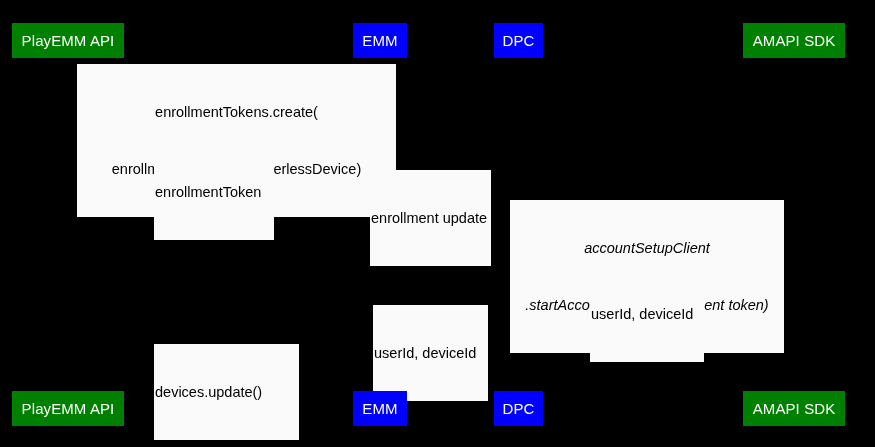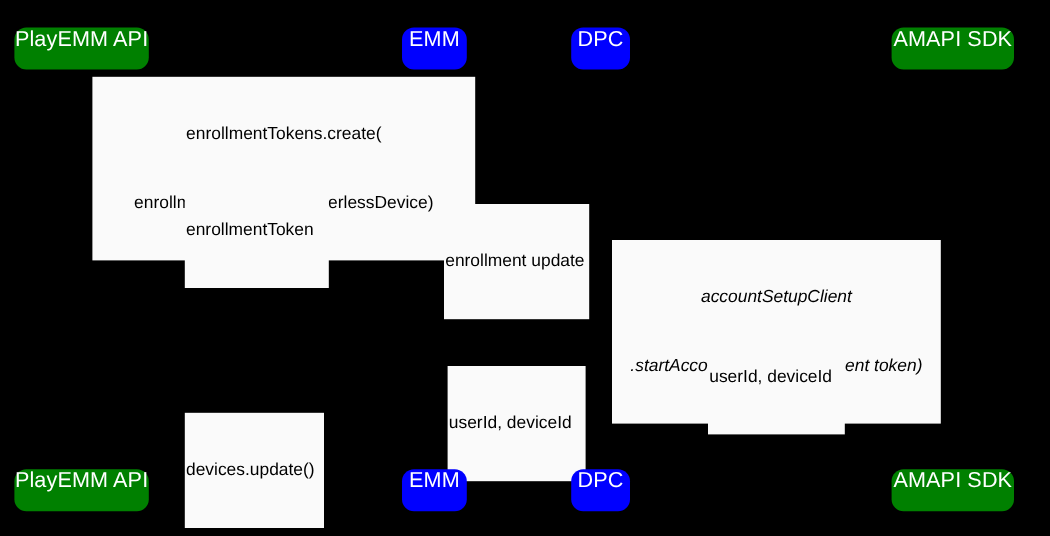--- a/index.html
+++ b/index.html
@@ -14,34 +14,35 @@
   #diagram {
     position: relative;
     width: 875px;
     height: 447px;
     background: #000000;
     overflow: hidden;
   }
   .participant {
     position: absolute;
     display: flex;
+    align-items: center;
     justify-content: center;
     color: #ffffff;
-    font-size: 18px;
+    font-size: 15px;
     line-height: 1;
     white-space: nowrap;
     box-sizing: border-box;
     letter-spacing: 0.1px;
-    border-radius: 10px;
   }
   .participant.green {
     background: #008000;
   }
   .participant.blue {
     background: #0000ff;
+    margin-left: 18px;
   }
   .msg-label {
     position: absolute;
     background: #fafafa;
     color: #000000;
     font-size: 14.5px;
     line-height: 19px;
     text-align: center;
     white-space: pre;
     box-sizing: border-box;
@@ -116,21 +117,21 @@
   </div>
 
   <div class="msg-label left" style="left:590px; top:266px; width:114px;">
     <div>userId, deviceId</div>
   </div>
 
   <div class="msg-label left" style="left:373px; top:305px; width:115px;">
     <div>userId, deviceId</div>
   </div>
 
-  <div class="msg-label left" style="left:154px; top:344px; width:116px;">
+  <div class="msg-label left" style="left:154px; top:344px; width:145px;">
     <div>devices.update()</div>
   </div>
 
   <div class="participant green" style="left:12px; top:391px; width:112px; height:35px;">
     <span>PlayEMM API</span>
   </div>
 
   <div class="participant blue" style="left:335px; top:391px; width:54px; height:35px;">
     <span>EMM</span>
   </div>

